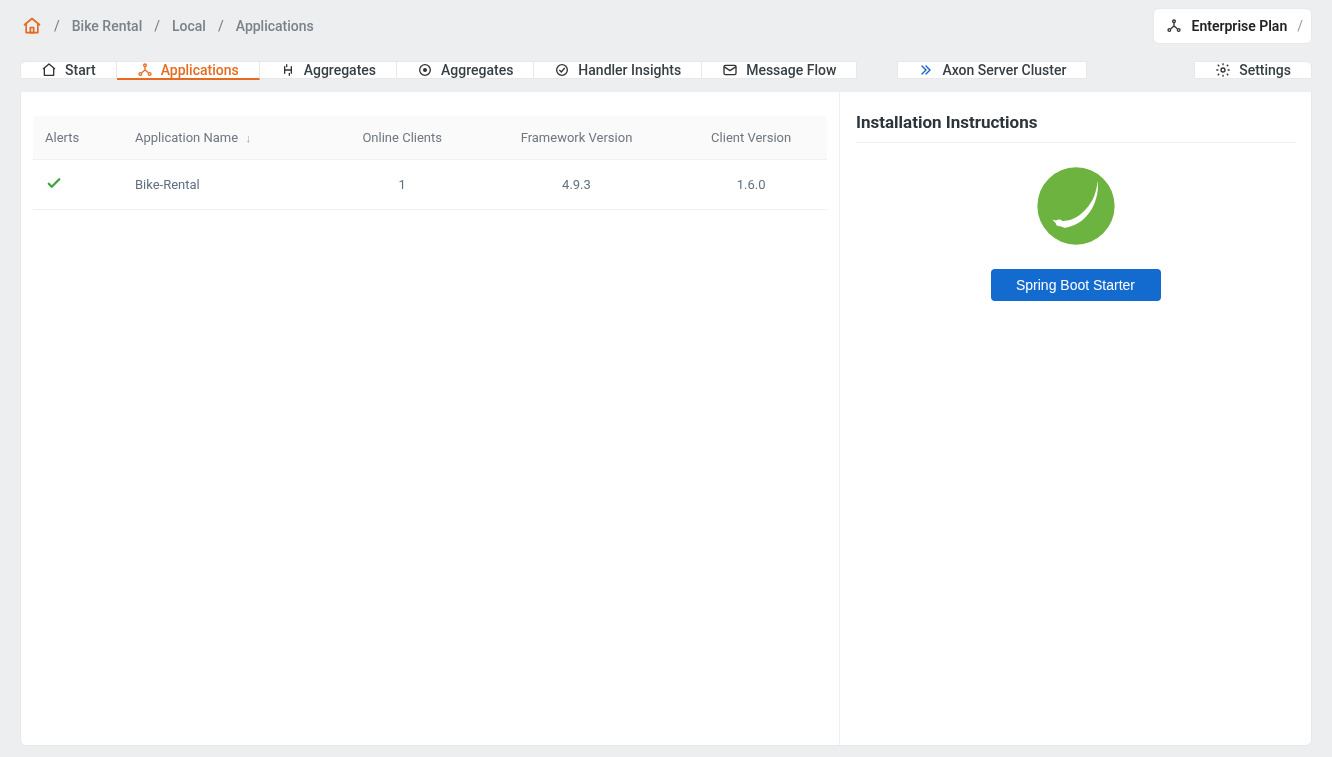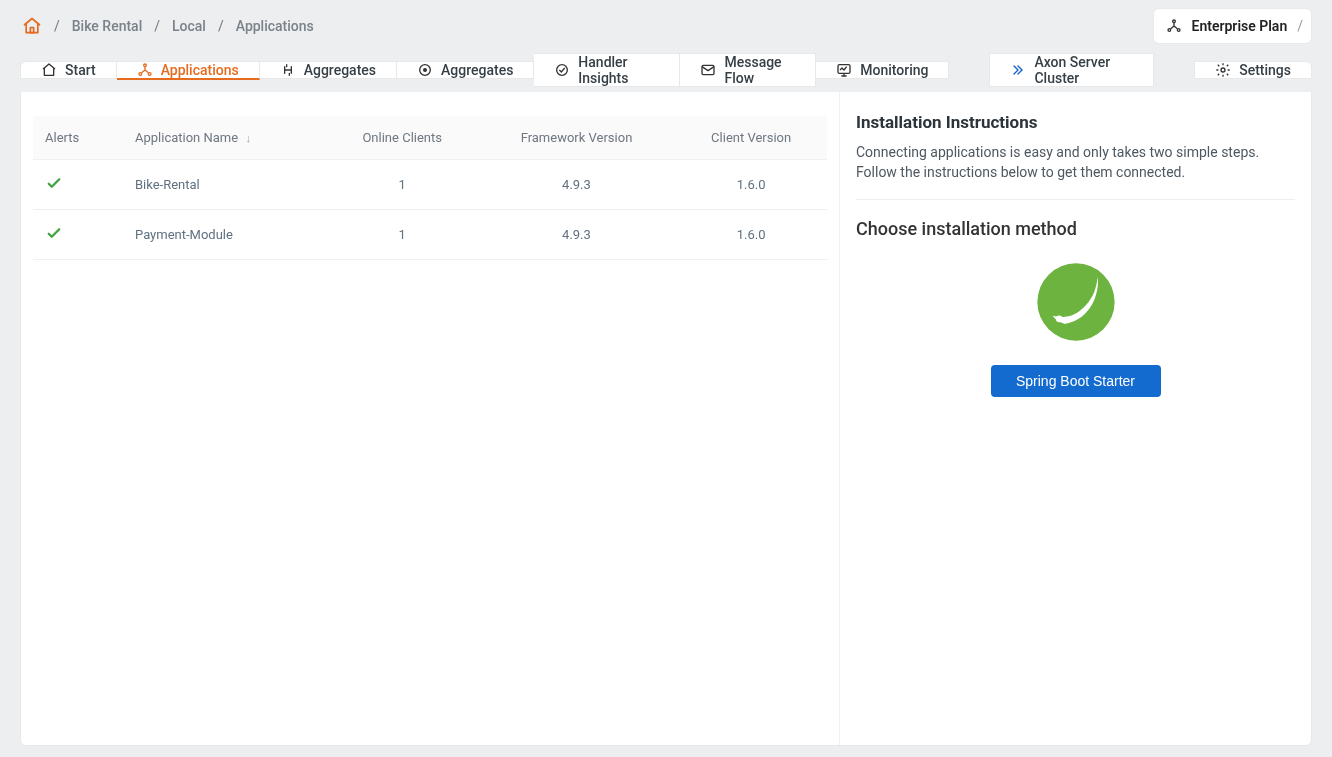--- a/index.html
+++ b/index.html
@@ -235,30 +235,20 @@
   <div class="tab">
     <span class="ic">
       <svg width="16" height="16" viewBox="0 0 24 24" fill="none" stroke="#333" stroke-width="2" stroke-linejoin="round">
           <rect x="3" y="5" width="18" height="14" rx="2"></rect>
           <path d="M3 7l9 6 9-6"></path>
         </svg>
     </span>
     <span>Message Flow</span>
   </div>
 
-  <div class="tab">
-    <span class="ic">
-      <svg width="16" height="16" viewBox="0 0 24 24" fill="none" stroke="#333" stroke-width="2" stroke-linejoin="round">
-          <rect x="3" y="4" width="18" height="13" rx="2"></rect>
-          <path d="M8 21h8M12 17v4"></path>
-          <path d="M6 12l3-3 3 3 4-5"></path>
-        </svg>
-    </span>
-    <span>Monitoring</span>
-  </div>
 
   <div class="tab tab-spacer"></div>
 
   <div class="tab axon-cluster">
     <span class="ic">
       <svg width="16" height="16" viewBox="0 0 24 24" fill="none" stroke="#1561c8" stroke-width="2" stroke-linecap="round">
           <path d="M6 6l6 6-6 6"></path>
           <path d="M12 6l6 6-6 6"></path>
         </svg>
     </span>
@@ -300,43 +290,28 @@
               <svg width="18" height="18" viewBox="0 0 24 24" fill="none" stroke="#3fa23f" stroke-width="3" stroke-linecap="round" stroke-linejoin="round">
                   <path d="M5 13l4 4 10-10"></path>
                 </svg>
             </span>
           </td>
           <td>Bike-Rental</td>
           <td>1</td>
           <td>4.9.3</td>
           <td>1.6.0</td>
         </tr>
-        <tr>
-          <td class="alert-cell">
-            <span class="check">
-              <svg width="18" height="18" viewBox="0 0 24 24" fill="none" stroke="#3fa23f" stroke-width="3" stroke-linecap="round" stroke-linejoin="round">
-                  <path d="M5 13l4 4 10-10"></path>
-                </svg>
-            </span>
-          </td>
-          <td>Payment-Module</td>
-          <td>1</td>
-          <td>4.9.3</td>
-          <td>1.6.0</td>
-        </tr>
       </tbody>
     </table>
 
   </div>
 
   <div class="right">
     <h2>Installation Instructions</h2>
-    <p class="desc">Connecting applications is easy and only takes two simple steps. Follow the instructions below to get them connected.</p>
     <hr>
-    <h3>Choose installation method</h3>
 
     <div class="methods">
       <div class="method">
         <div class="imgbox">
           <svg width="84" height="84" viewBox="0 0 100 100">
             <circle cx="50" cy="50" r="46" fill="#6DB33F"></circle>
             <path d="M76 20c2 20-8 50-38 56 0 0-10-1-16-10 0 0 28 12 48-24 3-6 5-14 6-22z" fill="#fff"></path>
             <circle cx="30" cy="70" r="4" fill="#fff"></circle>
           </svg>
         </div>

